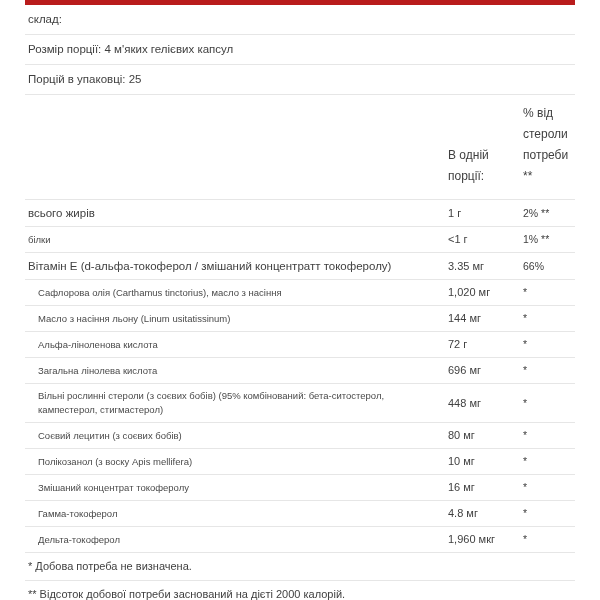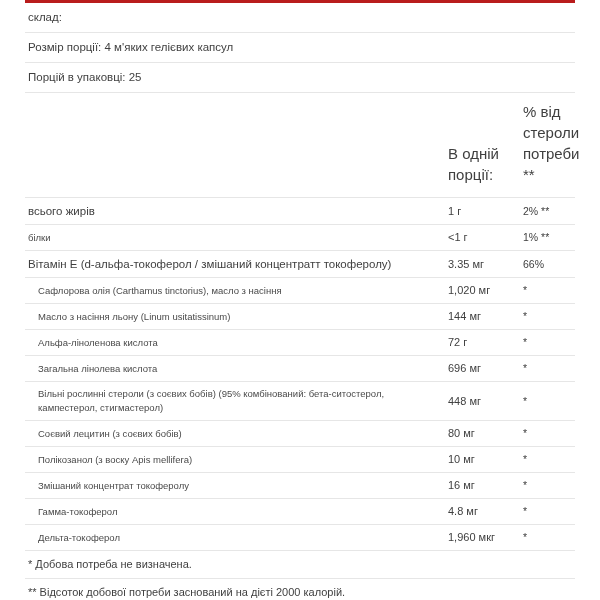--- a/index.html
+++ b/index.html
@@ -31,21 +31,21 @@
   }
   .info-row td {
     border-top: 1px solid #e6e6e6;
     padding: 7px 3px 7px 3px;
     font-size: 11.5px;
     line-height: 15px;
     color: #3f3f3f;
     vertical-align: middle;
   }
   .info-row:first-child td {
-    border-top: 3px solid #b91c1c;
+    border-top: 5px solid #b91c1c;
   }
 
   
   .facts-table {
     width: 550px;
     margin: 0 0 0 25px;
     border-collapse: collapse;
     table-layout: fixed;
   }
   .facts-table col.c-name   { width: 420px; }
@@ -56,21 +56,21 @@
   .facts-table td {
     border-top: 1px solid #e6e6e6;
     padding: 5px 3px 5px 3px;
     vertical-align: middle;
     text-align: left;
     font-weight: normal;
   }
 
   .head-row th {
     border-top: 1px solid #e6e6e6;
-    font-size: 15px;
+    font-size: 12px;
     line-height: 21px;
     color: #3f3f3f;
     vertical-align: bottom;
     padding-top: 6px;
     padding-bottom: 12px;
     height: 86px;
   }
   .head-row th.c-name-h { border-top: 1px solid #e6e6e6; }
 
   .hdr-stack { display: block; }

